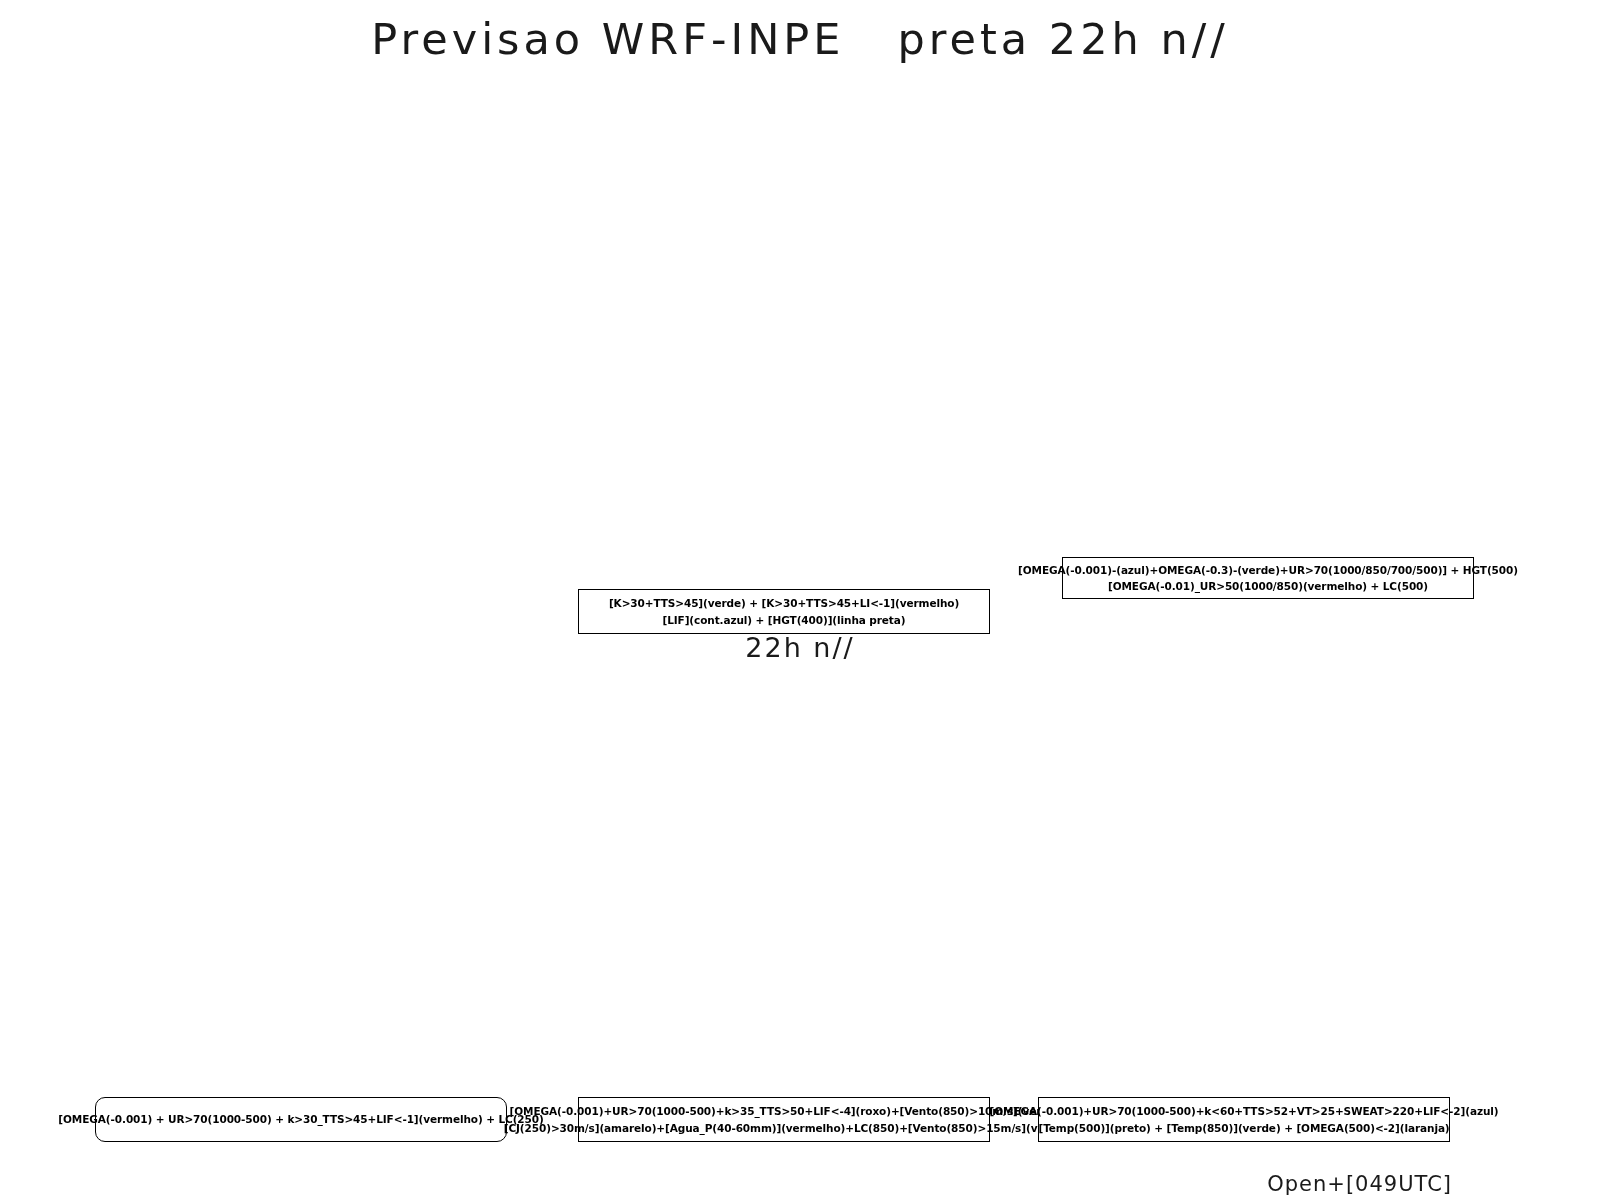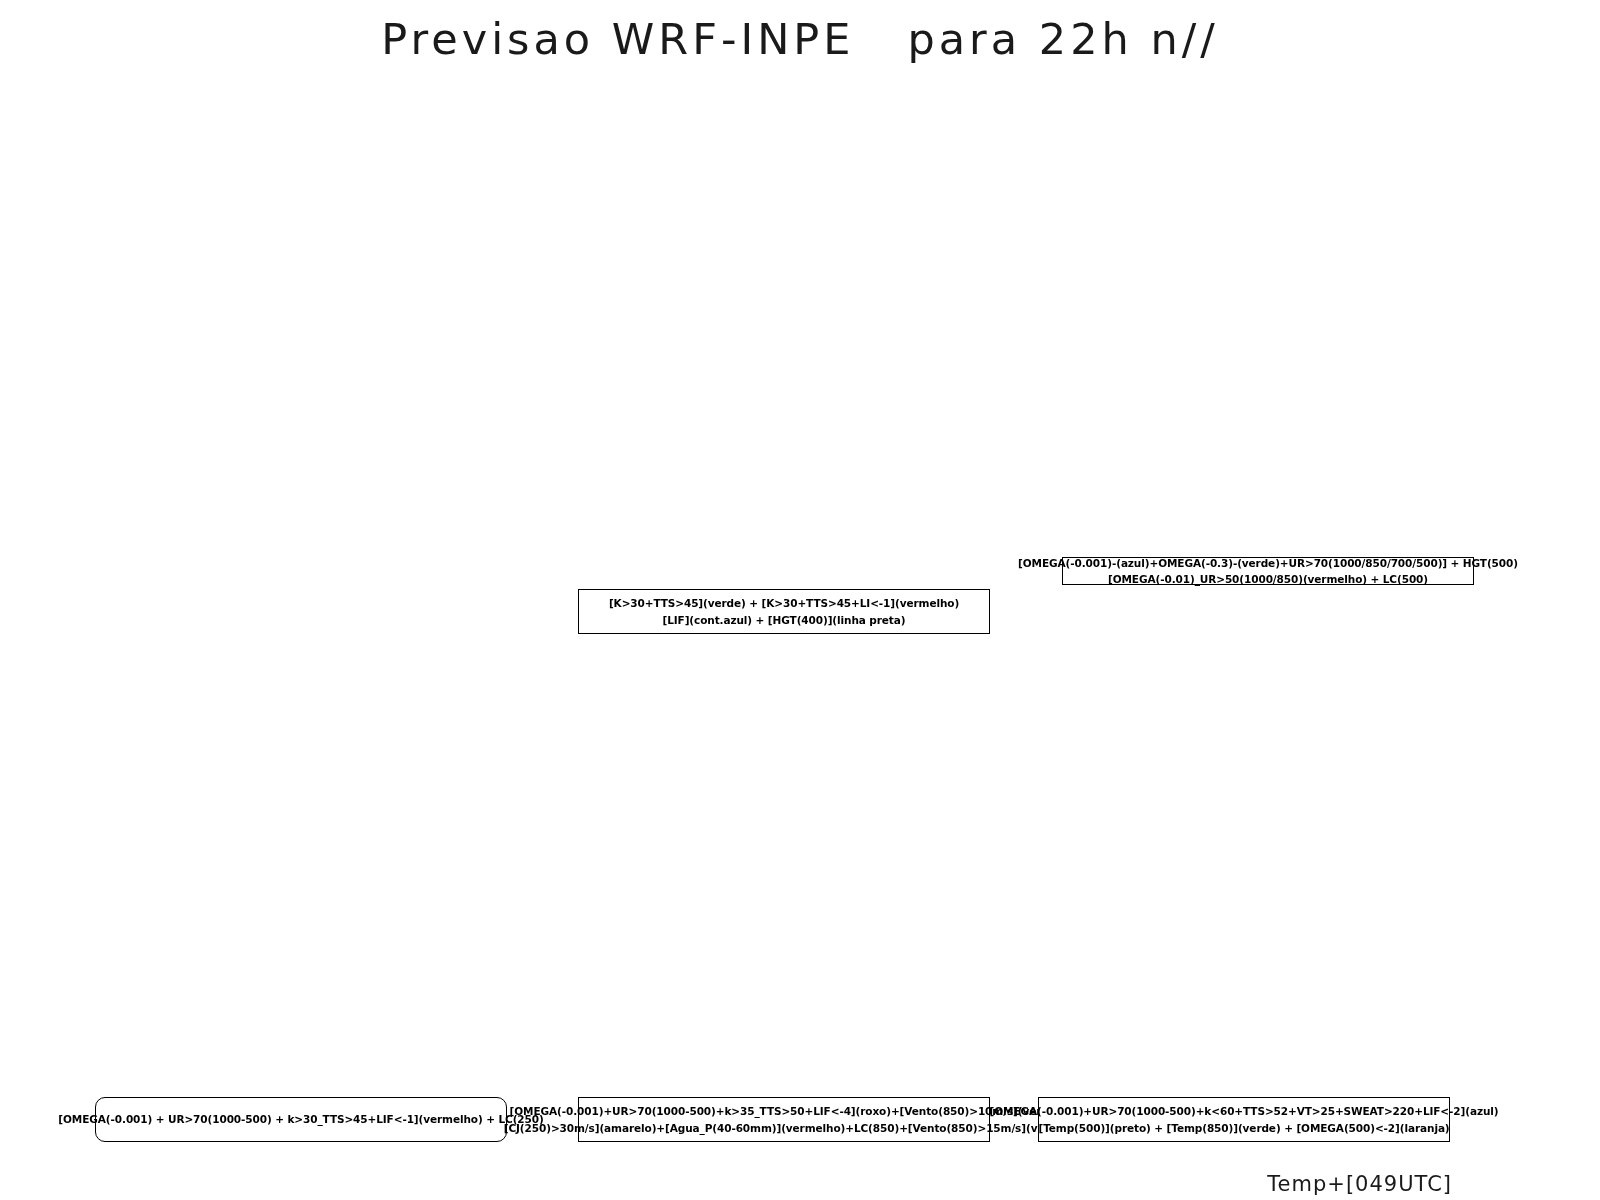--- a/index.html
+++ b/index.html
@@ -62,64 +62,65 @@
     font-family: "DejaVu Sans", sans-serif;
     font-size: 10.5px;
     font-weight: bold;
     letter-spacing: -0.1px;
     color: #000000;
     white-space: nowrap;
   }
   
   #box-tl { left: 95px;  top: 557px;  width: 412px; height: 45px; }
   #box-tc { left: 578px; top: 557px;  width: 412px; height: 45px; margin-top: 32px; }
-  #box-tr { left: 1062px;top: 557px;  width: 412px; height: 28px; }
+  #box-tr { left: 1062px;top: 557px;  width: 412px; height: 42px; }
   
   #box-bl { left: 95px;  top: 1097px; width: 412px; height: 45px; border-radius: 10px; }
   #box-bc { left: 578px; top: 1097px; width: 412px; height: 45px; padding-left: 8px; }
   #box-br { left: 1038px;top: 1097px; width: 412px; height: 45px; }
 
   .footer-label {
     position: absolute;
     right: 148px;
     bottom: 4px;
     font-size: 21px;
     letter-spacing: 1px;
     color: #1a1a1a;
     white-space: pre;
   }
 </style>
 </head>
 <body>
 
 <div class="page">
 
-  <div class="main-title">Previsao WRF-INPE   para 22h n//</div>
+  <div class="main-title">Previsao WRF-INPE   preta 22h n//</div>
 
 
   <div class="legend-box" id="box-tc">
     <div class="legend-line">[K&gt;30+TTS&gt;45](verde)  +  [K&gt;30+TTS&gt;45+LI&lt;-1](vermelho)</div>
     <div class="legend-line">[LIF](cont.azul)  +  [HGT(400)](linha  preta)</div>
   </div>
 
   <div class="legend-box" id="box-tr">
     <div class="legend-line">[OMEGA(-0.001)-(azul)+OMEGA(-0.3)-(verde)+UR&gt;70(1000/850/700/500)]  +  HGT(500)</div>
     <div class="legend-line">[OMEGA(-0.01)_UR&gt;50(1000/850)(vermelho)  +  LC(500)</div>
   </div>
 
+  <div class="sub-title">22h n//</div>
 
   <div class="legend-box" id="box-bl">
     <div class="legend-line">[OMEGA(-0.001)  +  UR&gt;70(1000-500)  +  k&gt;30_TTS&gt;45+LIF&lt;-1](vermelho)  +  LC(250)</div>
   </div>
 
   <div class="legend-box" id="box-bc">
     <div class="legend-line">[OMEGA(-0.001)+UR&gt;70(1000-500)+k&gt;35_TTS&gt;50+LIF&lt;-4](roxo)+[Vento(850)&gt;10m/s](verde)</div>
     <div class="legend-line">[CJ(250)&gt;30m/s](amarelo)+[Agua_P(40-60mm)](vermelho)+LC(850)+[Vento(850)&gt;15m/s](vetor)</div>
   </div>
 
   <div class="legend-box" id="box-br">
     <div class="legend-line">[OMEGA(-0.001)+UR&gt;70(1000-500)+k&lt;60+TTS&gt;52+VT&gt;25+SWEAT&gt;220+LIF&lt;-2](azul)</div>
     <div class="legend-line">[Temp(500)](preto)  +  [Temp(850)](verde)  +  [OMEGA(500)&lt;-2](laranja)</div>
   </div>
 
-  <div class="footer-label">Temp+[049UTC]</div>
+  <div class="footer-label">Open+[049UTC]</div>
 
 </div>
 
 </body></html>

